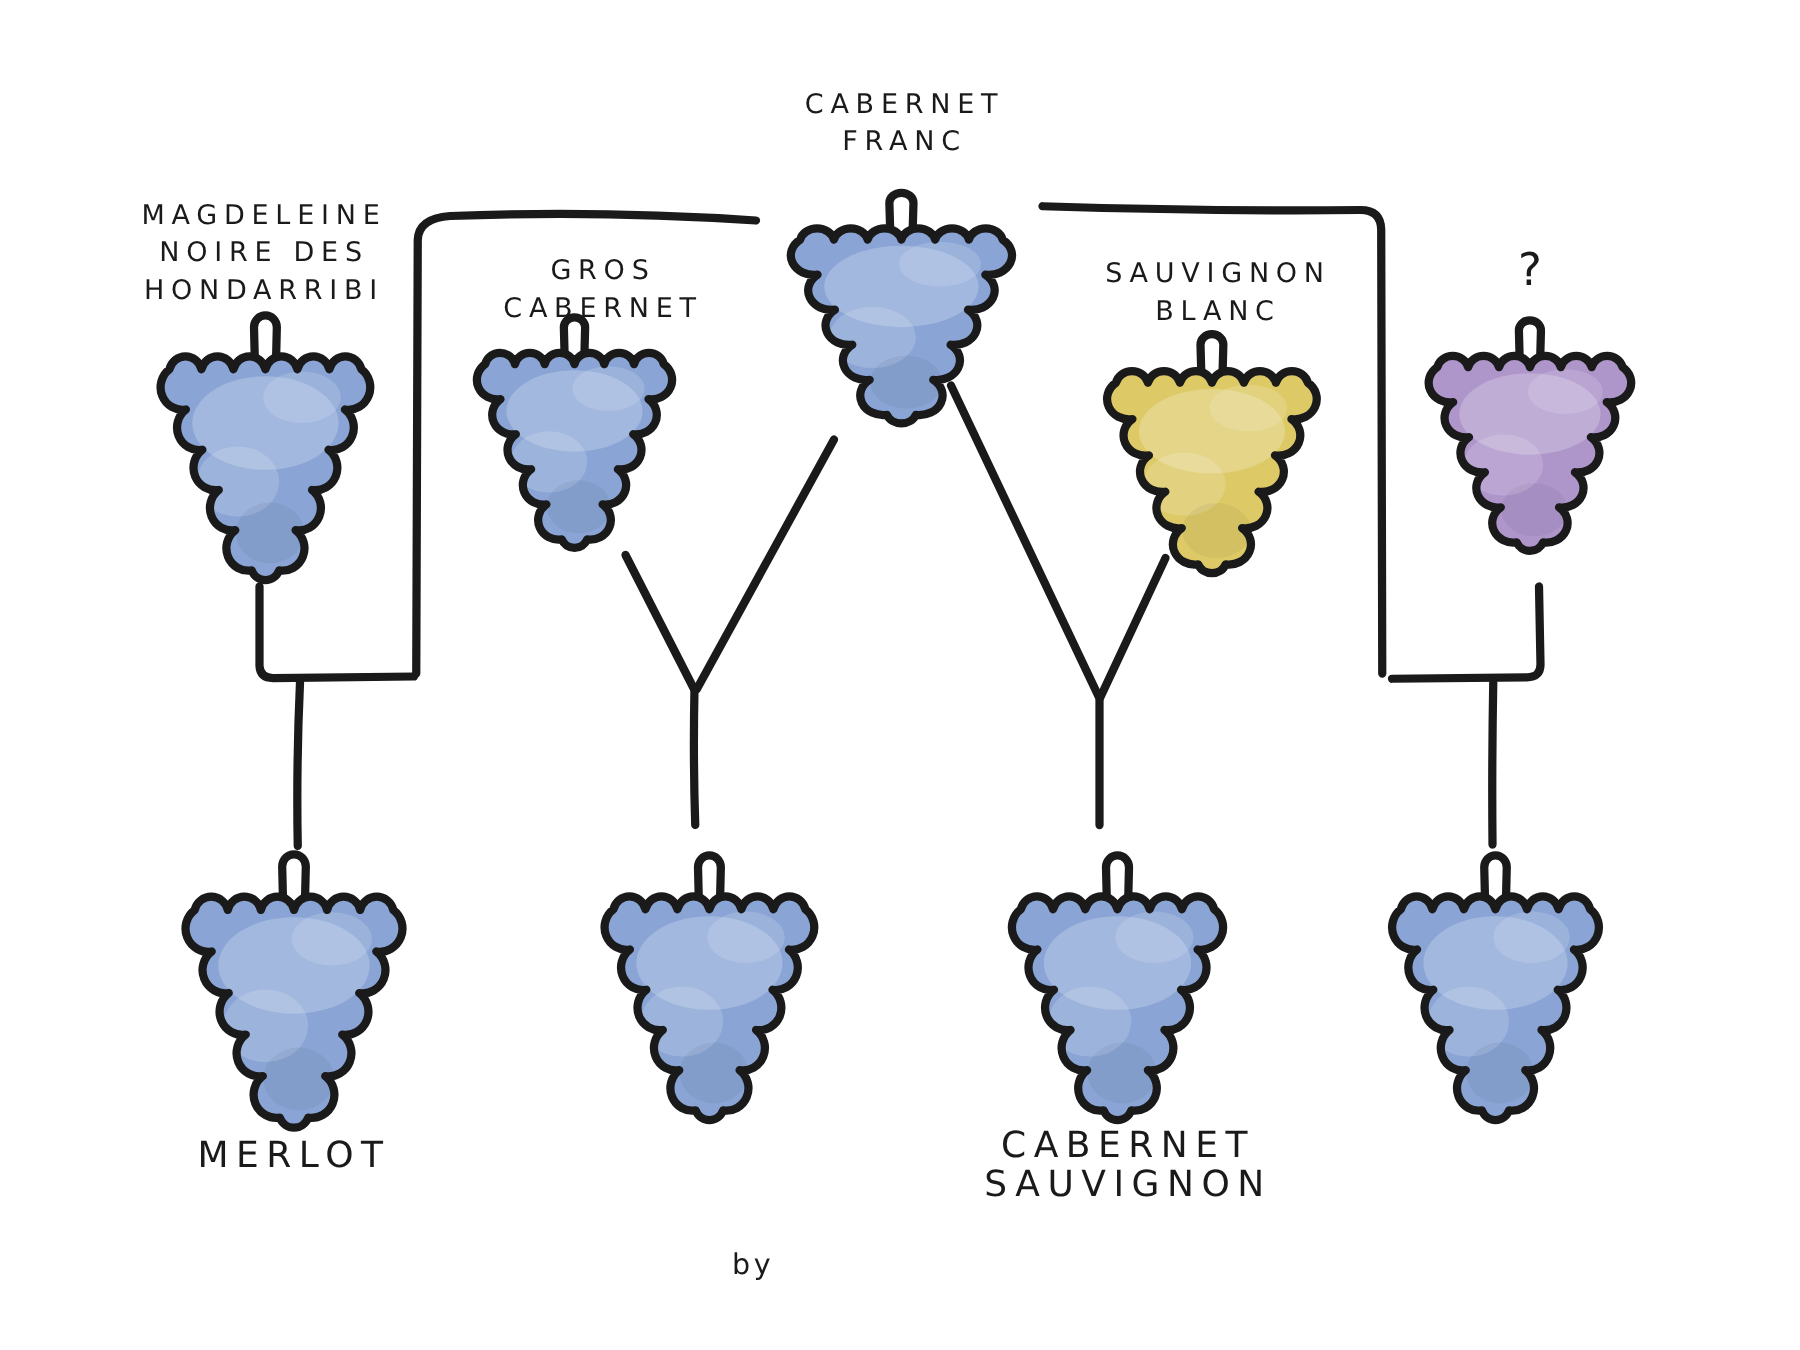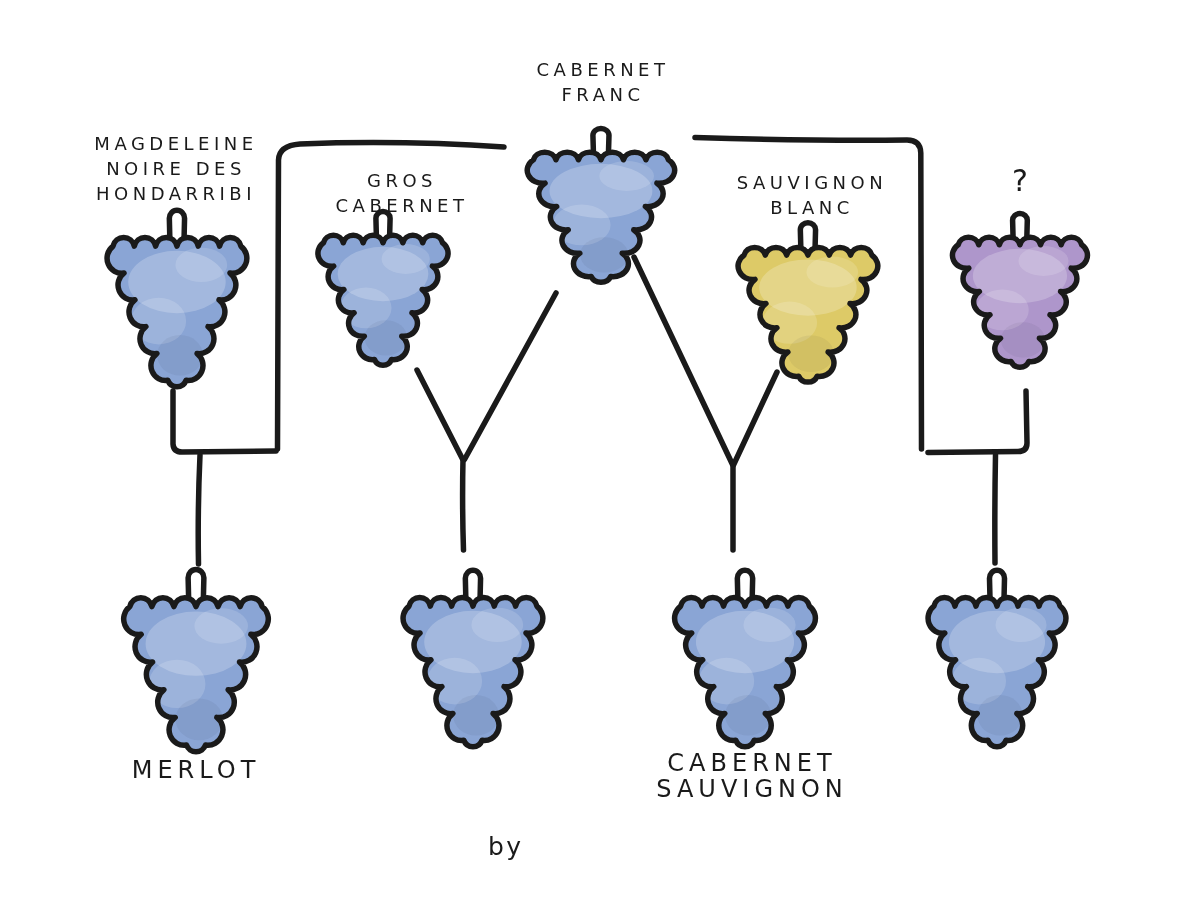--- a/index.html
+++ b/index.html
@@ -33,21 +33,21 @@
   .lbl-top   { font-size: 18px; letter-spacing: 4.5px; line-height: 25px; }
   .lbl-bottom{ font-size: 24px; letter-spacing: 5px;   line-height: 26px; }
   .lbl-q     { font-size: 30px; letter-spacing: 0;     line-height: 32px; }
   .credit {
     position: absolute;
     left: 488px; top: 832px;
     display: flex;
     align-items: baseline;
     gap: 30px;
     color: #1a1a1a;
-    font-size: 25px;
+    font-size: 19px;
     letter-spacing: 2.5px;
   }
   .credit .site { letter-spacing: 3.5px; }
 </style>
 </head>
 <body>
 
 <div class="canvas">
 
   <svg class="art" viewBox="0 0 1200 900">

